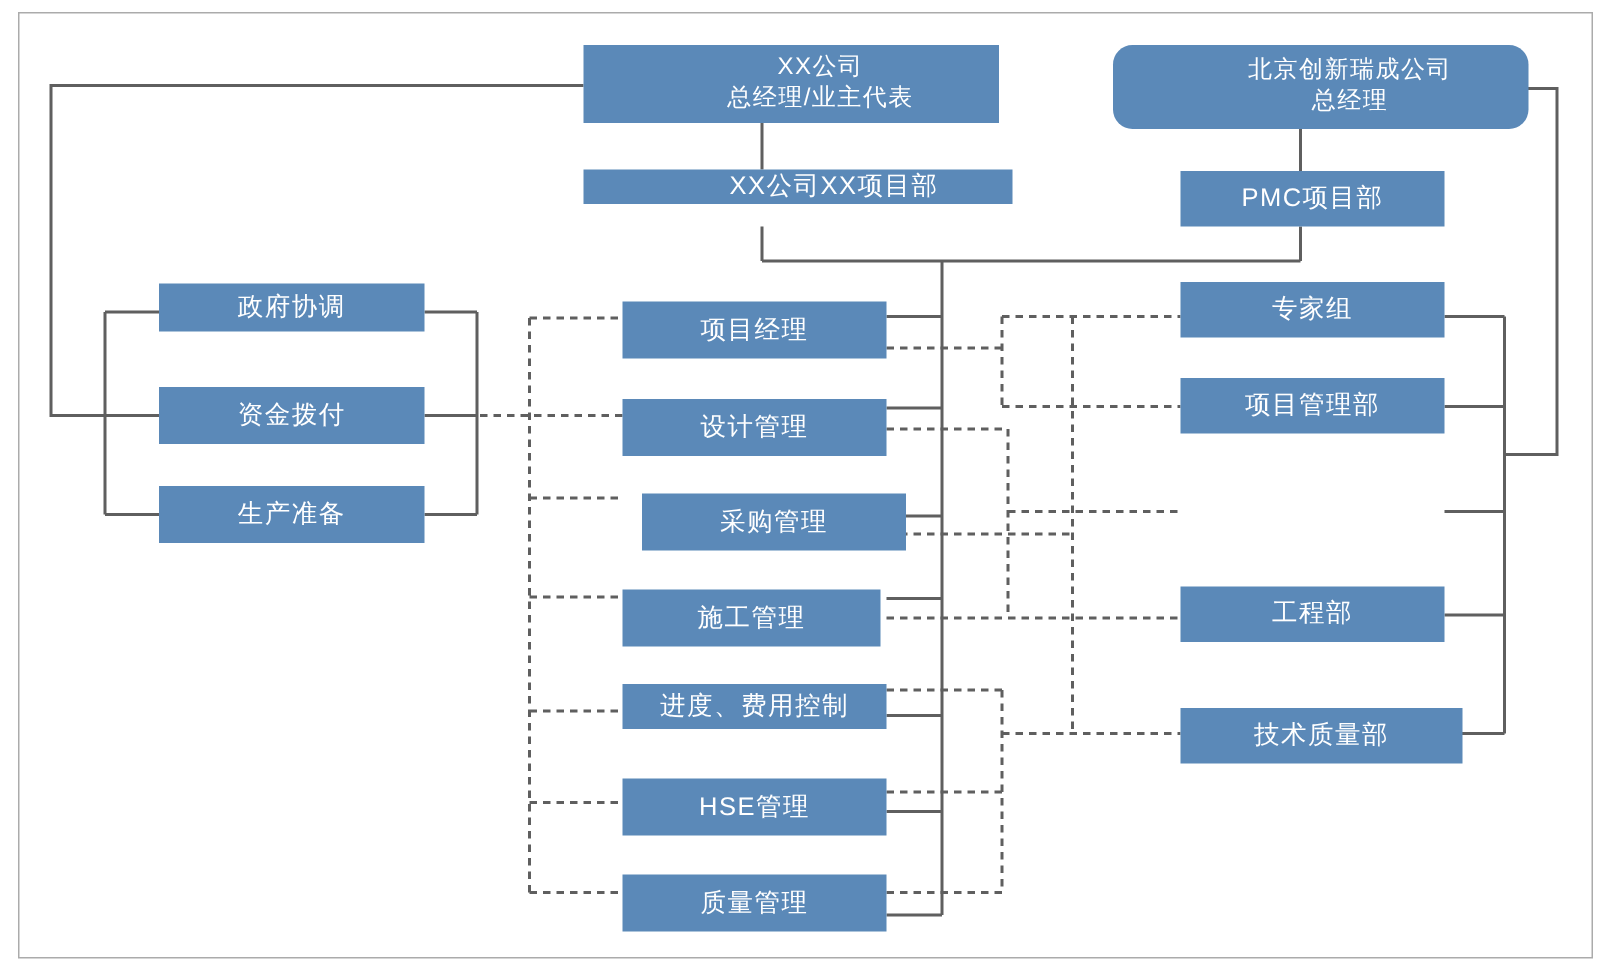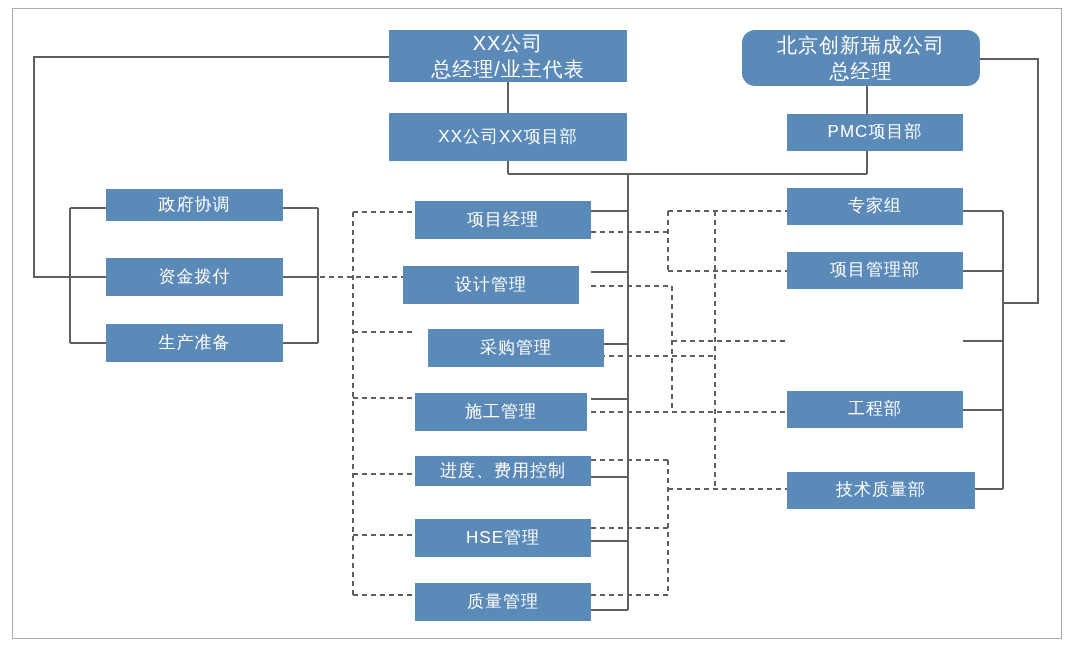--- a/index.html
+++ b/index.html
@@ -18,31 +18,31 @@
   .node{
     position:absolute;
     background:#5b89b8;
     color:#ffffff;
     display:flex;align-items:center;justify-content:center;
     text-align:center;
     font-size:17px;
     letter-spacing:1px;
     line-height:1.3;
   }
-  .node.twoline{white-space:pre-line;font-size:20px;}
+  .node.twoline{white-space:pre-line;font-size:16px;padding-left:39px;}
   
   #b1{left:389px;top:30px;width:238px;height:52px;}
-  #b2{left:389px;top:113px;width:238px;height:48px;}
+  #b2{left:389px;top:113px;width:238px;height:23px;padding-left:48px;}
   #b3{left:742px;top:30px;width:238px;height:56px;border-radius:13px;}
   #b4{left:787px;top:114px;width:176px;height:37px;}
   #l1{left:106px;top:189px;width:177px;height:32px;}
   #l2{left:106px;top:258px;width:177px;height:38px;}
   #l3{left:106px;top:324px;width:177px;height:38px;}
   #m1{left:415px;top:201px;width:176px;height:38px;}
-  #m2{left:403px;top:266px;width:176px;height:38px;}
+  #m2{left:415px;top:266px;width:176px;height:38px;}
   #m3{left:428px;top:329px;width:176px;height:38px;}
   #m4{left:415px;top:393px;width:172px;height:38px;}
   #m5{left:415px;top:456px;width:176px;height:30px;}
   #m6{left:415px;top:519px;width:176px;height:38px;}
   #m7{left:415px;top:583px;width:176px;height:38px;}
   #r1{left:787px;top:188px;width:176px;height:37px;}
   #r2{left:787px;top:252px;width:176px;height:37px;}
   #r3{left:787px;top:322px;width:176px;height:37px;}
   #r4{left:787px;top:391px;width:176px;height:37px;}
   #r5{left:787px;top:472px;width:188px;height:37px;}

